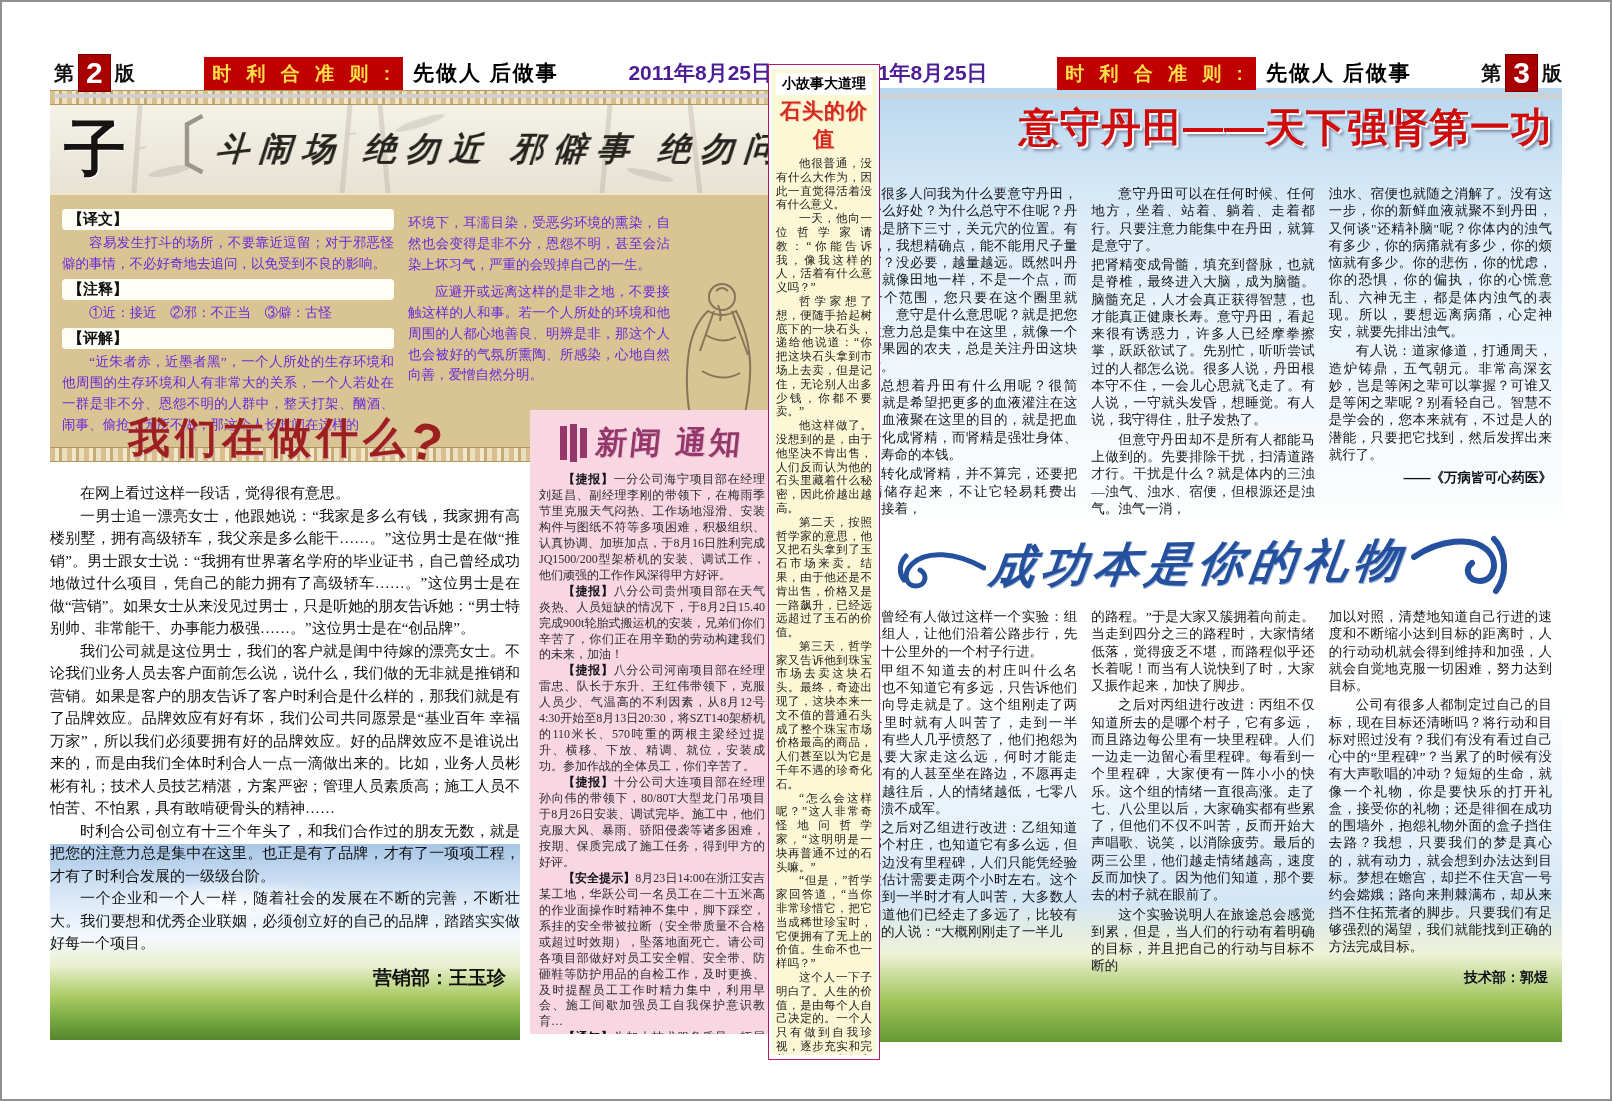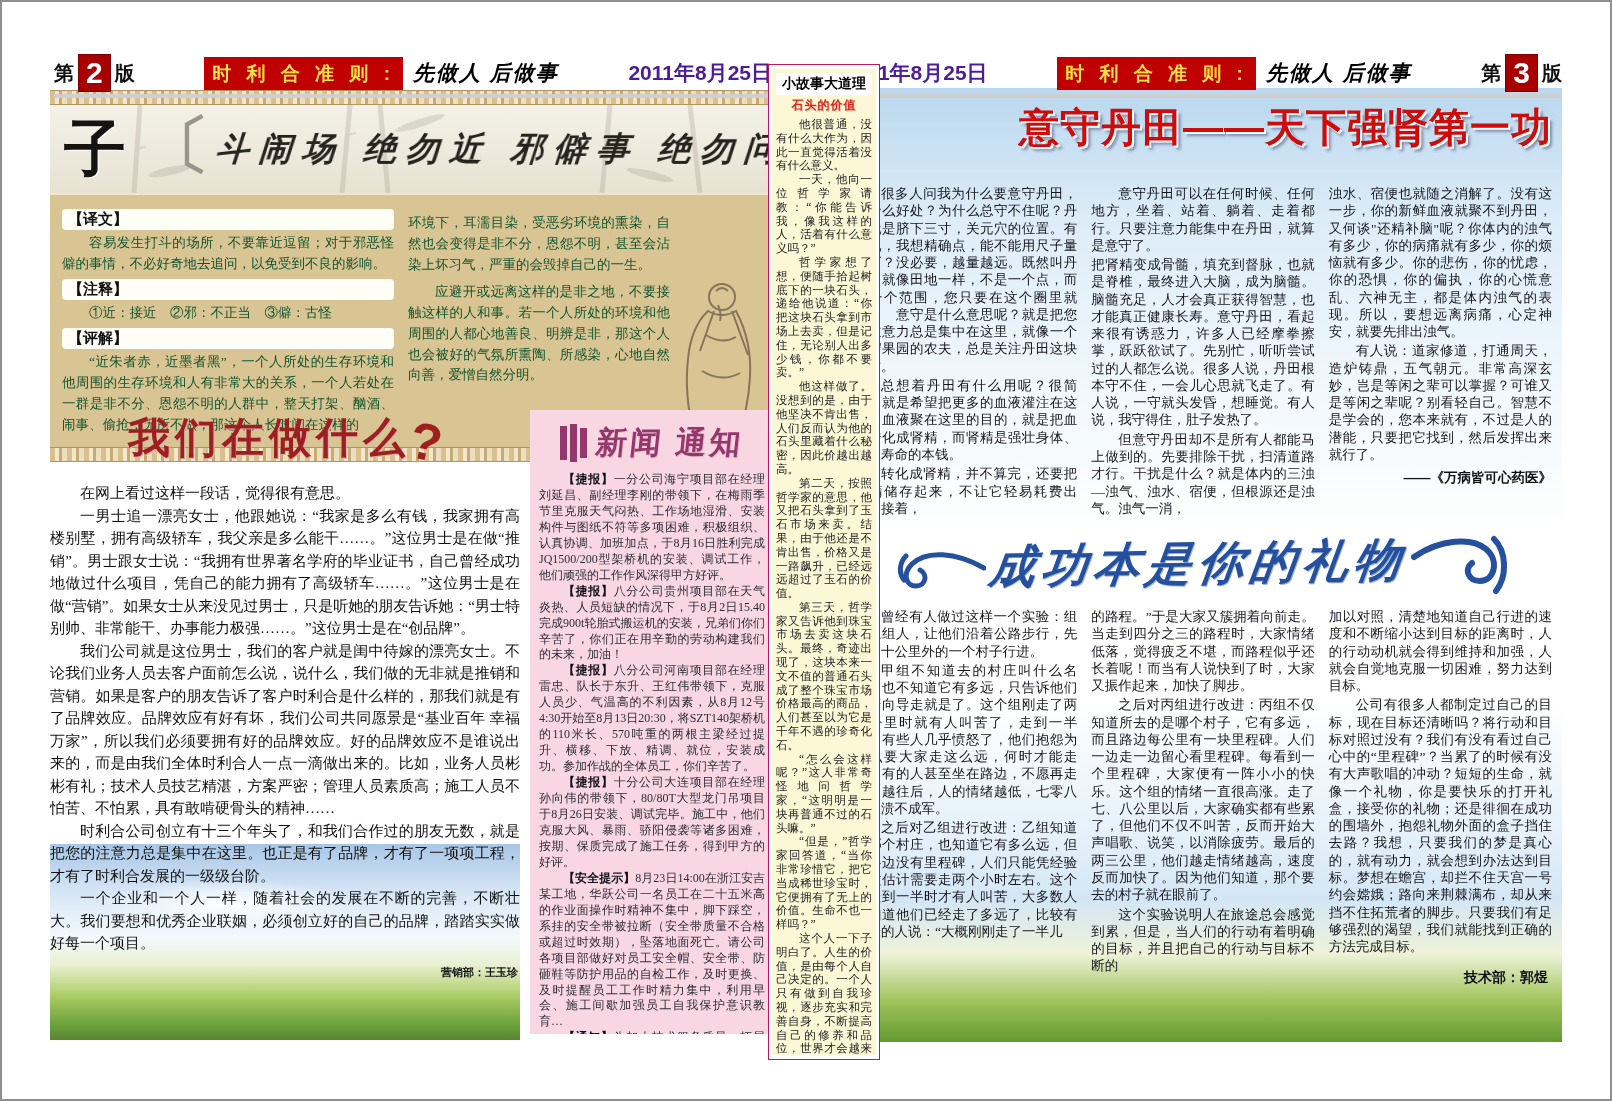--- a/index.html
+++ b/index.html
@@ -13,21 +13,21 @@
                border-bottom:4px solid #cfcfcf; z-index:2;
                font-family:"Liberation Sans","DejaVu Sans",sans-serif; }
   .hdr-left  { left:52px;  width:718px; }
   .hdr-right { left:842px; width:718px; }
   .pagenum { display:flex; align-items:center; gap:4px; font-weight:bold; font-size:20px; color:#111; }
   .pagenum .numbox { background:#a80000; color:#fff; font-size:30px; font-weight:bold;
                      padding:0 7px; line-height:36px; border:1px solid #7c0000; }
   .slogan-wrap { flex:1; display:flex; justify-content:center; align-items:center; gap:10px; }
   .slogan-badge { background:#c00000; color:#fde047; font-weight:bold; font-size:19px;
                   letter-spacing:5px; padding:4px 8px 3px; }
-  .slogan-text { font-weight:bold; font-size:21px; color:#000; letter-spacing:2px;font-style:italic; }
+  .slogan-text { font-weight:bold; font-size:21px; color:#000; letter-spacing:2px; }
   .hdr-date { font-weight:bold; font-size:21px; color:#4c1d95; }
 
   
   .dizigui { position:absolute; left:48px; top:88px; width:718px; z-index:1; }
   .orn-band { height:15px; border-top:1px solid #b09560; border-bottom:1px solid #b09560;
               background:repeating-linear-gradient(90deg,#d8bf8d 0 5px,#f2e7ca 5px 9px,#c7ab74 9px 12px,#ecdfc0 12px 17px); }
   .dz-titlerow { position:relative; height:88px; display:flex; align-items:center;
                  background:linear-gradient(180deg,#f4f1e8,#e7e2d2); overflow:hidden; }
   .dz-bamboo { position:absolute; inset:0; opacity:.45; }
   .dz-title { position:relative; font-size:62px; font-weight:900; color:#161412;
@@ -36,56 +36,56 @@
   .dz-bracket { position:relative; font-size:64px; color:#9a968c; font-weight:bold; margin:0 6px 8px 18px; }
   .dz-quote { position:relative; font-size:33px; font-weight:bold; color:#26231f; letter-spacing:10px;
               font-style:italic; transform:skewX(-4deg); white-space:nowrap; }
   .dz-body { position:relative; display:flex; gap:14px; background:#d9c493; padding:10px 12px 12px;
              border-top:2px solid #efe6cc; }
   .dz-colL { width:332px; }
   .dz-colR { flex:1; padding-right:86px; }
   .dz-pill { display:block; background:#fffef6; border-radius:4px; padding:1px 6px; margin:4px 0 3px;
              font-weight:bold; font-size:15px; color:#111;
              font-family:"Liberation Sans","DejaVu Sans",sans-serif; }
-  .dz-text { font-size:13.5px; line-height:1.55; color:#14532d; text-align:justify; text-indent:2em; }
+  .dz-text { font-size:13.5px; line-height:1.55; color:#6d28d9; text-align:justify; text-indent:2em; }
   .dz-colR .dz-text { margin-top:6px; }
   .dz-colR .dz-text.noindent { text-indent:0; margin-top:8px; }
   .confucius { position:absolute; right:6px; bottom:4px; opacity:.75; }
 
   
   .women { position:absolute; left:48px; top:408px; width:470px; z-index:1; }
   .wm-titlerow { text-align:center; margin-bottom:10px; }
   .wm-title { display:inline; color:#9e1f1f; font-weight:900; font-size:42px; letter-spacing:5px;
               font-family:"Liberation Sans","DejaVu Sans",sans-serif; text-shadow:1px 1px 0 #d9b0b0; }
   .wm-qmark { display:inline-block; color:#9e1f1f; font-weight:900; font-size:52px;
               transform:rotate(12deg); vertical-align:-8px;
               font-family:"Liberation Sans","DejaVu Sans",sans-serif; }
   .wm-p { font-size:15px; line-height:1.5; text-align:justify; text-indent:2em; color:#111; }
-  .wm-sign { text-align:right; font-weight:bold; font-size:11px; margin-top:10px; padding-right:2px;
+  .wm-sign { text-align:right; font-weight:bold; font-size:19px; margin-top:10px; padding-right:14px;
              font-family:"Liberation Sans","DejaVu Sans",sans-serif; color:#111; }
 
   
   .news { position:absolute; left:528px; top:408px; width:244px; height:624px; z-index:1;
           background:#f8d7e2; padding:10px 9px 8px; overflow:hidden; }
   .nw-titlerow { display:flex; align-items:center; justify-content:center; gap:3px; margin:2px 0 8px; }
   .nw-bar { width:7px; height:34px; background:#94386b; }
   .nw-bar:nth-child(2){ height:38px; } .nw-bar:nth-child(3){ height:30px; }
   .nw-title { color:#94386b; font-weight:900; font-size:31px; letter-spacing:3px; margin-left:6px;
               transform:skewX(-6deg); font-family:"Liberation Sans","DejaVu Sans",sans-serif;
               text-shadow:1px 1px 0 #e8b9cd; }
   .nw-item { font-size:12px; line-height:1.33; text-align:justify; text-indent:2em; color:#2c2c34; }
   .nw-item b { color:#101018; }
 
   
   .story { position:absolute; left:766px; top:62px; width:112px; height:996px; z-index:3;
            background:#fff; border:1px solid #be185d; padding:4px 3px; }
   .story-inner { background:#fcf7d5; height:100%; padding:4px 4px 2px; overflow:hidden; }
   .st-kicker { background:#fff; text-align:center; font-weight:bold; font-size:14px; color:#000;
                font-family:"Liberation Sans","DejaVu Sans",sans-serif; padding:2px 0; }
-  .st-title { text-align:center; color:#d42a20; font-weight:900; font-size:12px; letter-spacing:1px;
+  .st-title { text-align:center; color:#d42a20; font-weight:900; font-size:21px; letter-spacing:1px;
               font-family:"Liberation Sans","DejaVu Sans",sans-serif; margin:2px 0 4px;
               text-shadow:1px 1px 0 #f3c9a8; }
   .st-p { font-size:11.5px; line-height:1.2; text-align:justify; text-indent:2em; color:#222; }
 
   
   .yishou { position:absolute; left:842px; top:86px; width:718px; height:432px; z-index:1;
             background:linear-gradient(180deg,#b9d7ee 0%,#dcecf8 30%,#f2f8fd 70%,#fdfefe 100%);
             padding:6px 10px 0; }
   .ys-title { text-align:right; color:#d00b0b; font-weight:900; font-size:40px; letter-spacing:1px;
               font-family:"Liberation Sans","DejaVu Sans",sans-serif;

